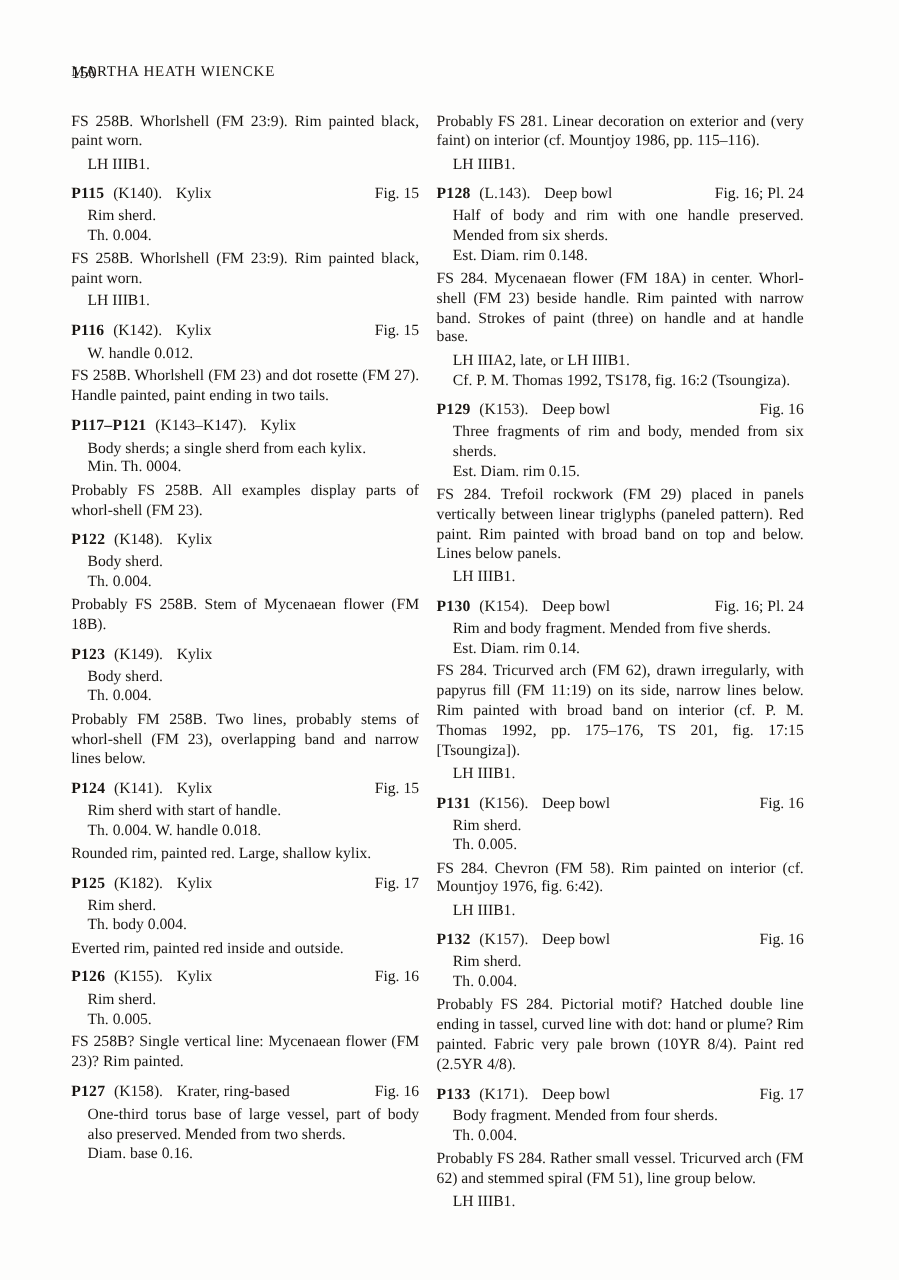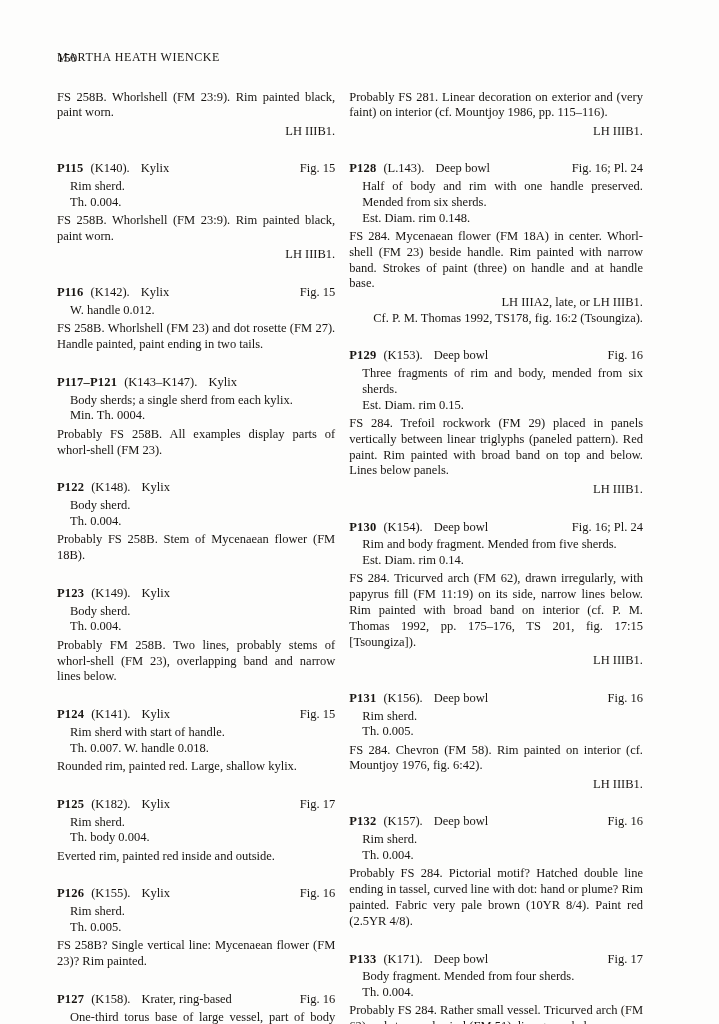--- a/index.html
+++ b/index.html
@@ -37,33 +37,33 @@
     line-height: 15.8px;
     font-family: Liberation Serif, serif;
   }
   .col { text-align: justify; }
   .col-left  { width: 287px; }
   .col-right { width: 303px; }
 
   .entry-head {
     display: flex;
     align-items: baseline;
-    margin-top: 22px;
+    margin-top: 8px;
     margin-bottom: 2px;
     text-align: left;
     white-space: nowrap;
   }
   .entry-num  { font-weight: bold; letter-spacing: 0.2px; }
   .entry-id   { margin-left: 7px; }
   .entry-type { margin-left: 11px; }
   .entry-fig  { margin-left: auto; padding-left: 8px; }
 
   .dims { padding-left: 13px; }
   .para { margin-top: 2.5px; margin-bottom: 2.5px; }
-  .phase, .cf { padding-left: 13px; text-align: right; }
+  .phase, .cf { padding-left: 13px; text-align: left; }
 </style>
 </head>
 <body>
 
 <div class="page">
   <div class="page-header">
     <span class="page-number">150</span>
     <div class="running-head">MARTHA HEATH WIENCKE</div>
   </div>
   <div class="cols">
@@ -126,21 +126,21 @@
         </div>
         <div class="para">Probably FM 258B. Two lines, probably stems of whorl-shell (FM 23), overlapping band and narrow lines below.</div>
         <div class="entry-head">
           <span class="entry-num">P124</span>
           <span class="entry-id">(K141).</span>
           <span class="entry-type">Kylix</span>
           <span class="entry-fig">Fig. 15</span>
         </div>
         <div class="dims">
           <div class="dims-line">Rim sherd with start of handle.</div>
-          <div class="dims-line">Th. 0.007. W. handle 0.018.</div>
+          <div class="dims-line">Th. 0.004. W. handle 0.018.</div>
         </div>
         <div class="para">Rounded rim, painted red. Large, shallow kylix.</div>
         <div class="entry-head">
           <span class="entry-num">P125</span>
           <span class="entry-id">(K182).</span>
           <span class="entry-type">Kylix</span>
           <span class="entry-fig">Fig. 17</span>
         </div>
         <div class="dims">
           <div class="dims-line">Rim sherd.</div>

